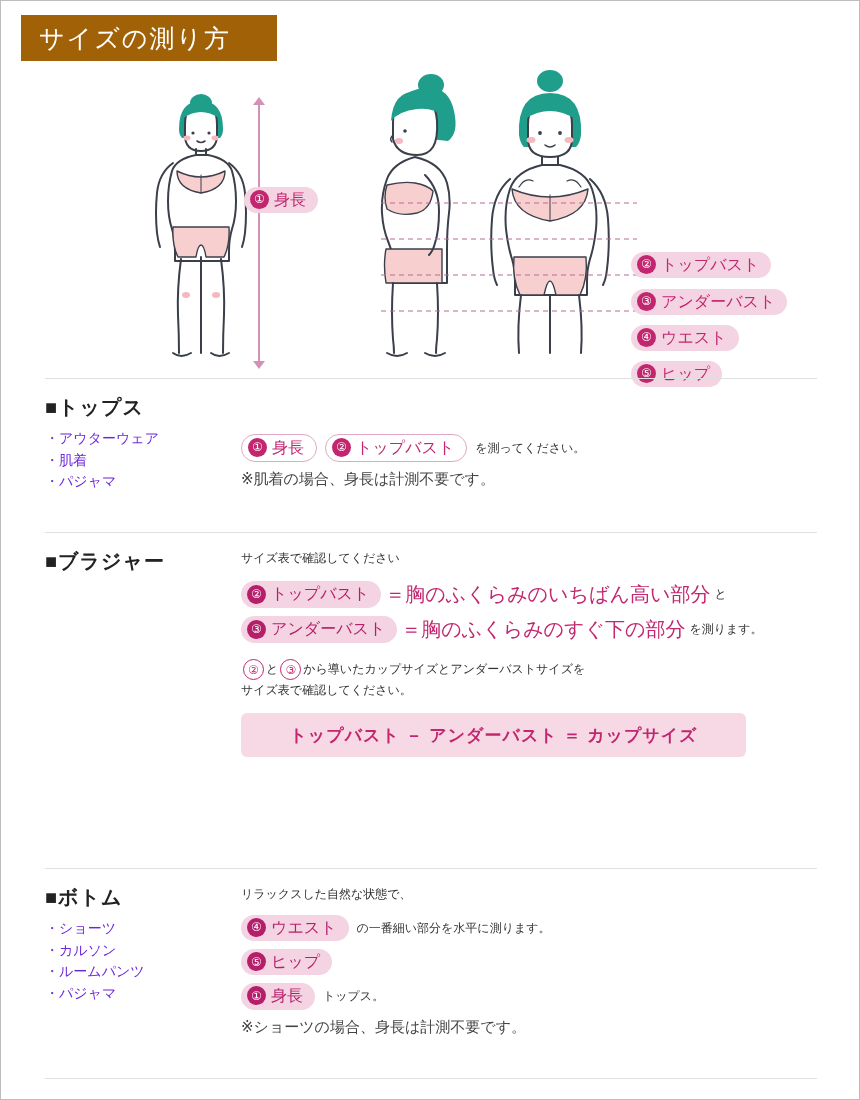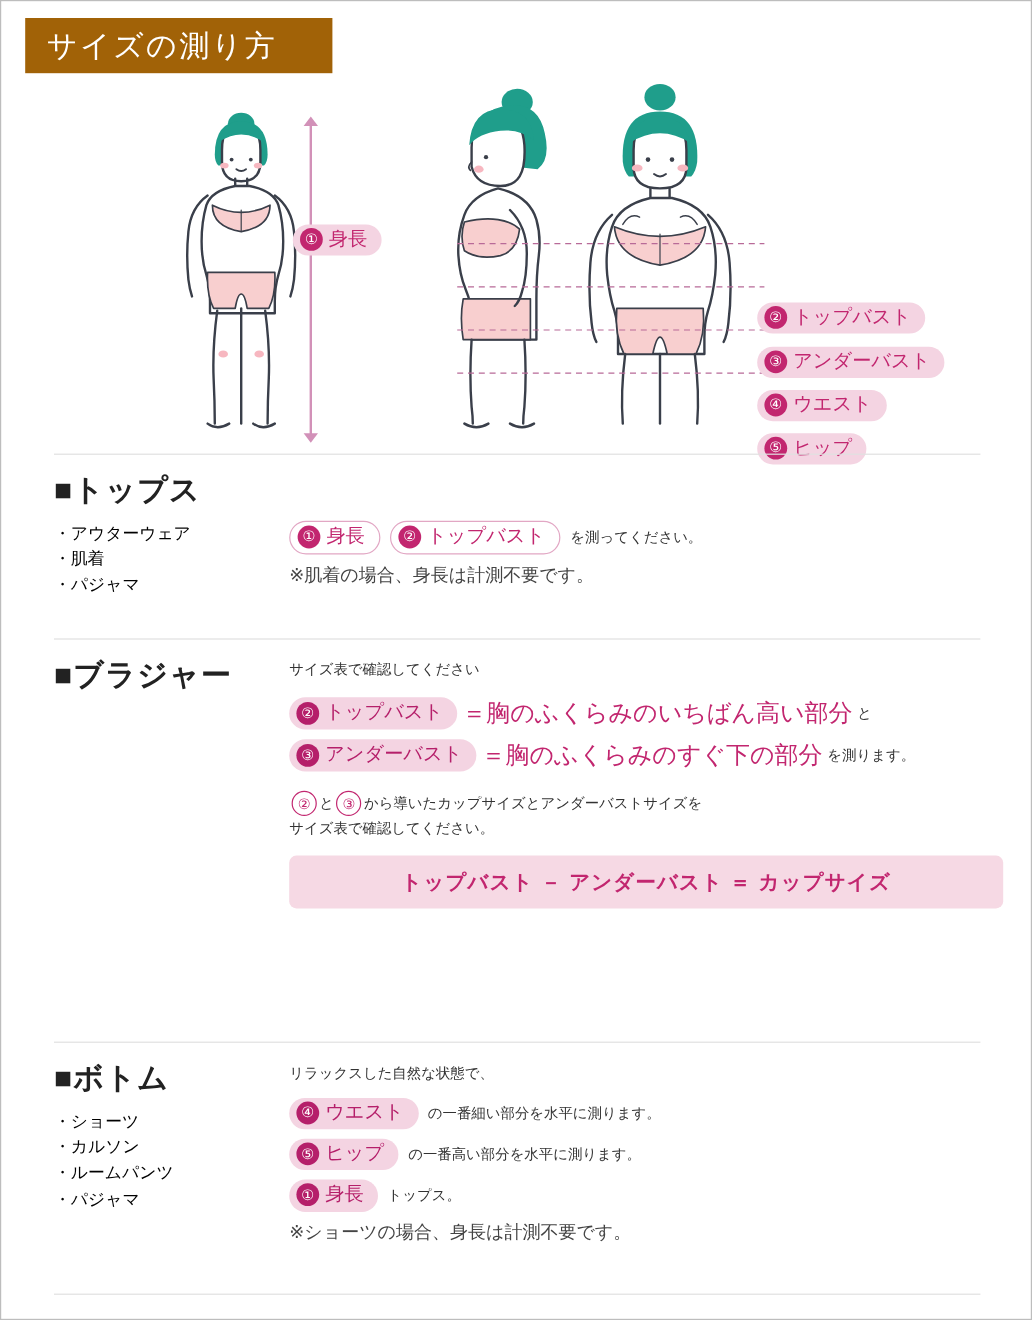--- a/index.html
+++ b/index.html
@@ -74,39 +74,39 @@
     position:absolute;left:44px;width:772px;height:1px;background:#e0e0e0;
   }
   .hr1{top:377px;}
   .hr2{top:531px;}
   .hr3{top:867px;}
   .hr4{top:1077px;}
 
   
   .sec{position:absolute;left:44px;width:780px;}
   .sec-title{
-    font-size:25px;color:#222;font-weight:700;letter-spacing:1px;
+    font-size:20px;color:#222;font-weight:700;letter-spacing:1px;
     line-height:1.1;
   }
   .sec-sub{
-    font-size:14px;color:#000000;line-height:1.55;margin-top:10px;
+    font-size:14px;color:#6d28d9;line-height:1.55;margin-top:10px;
   }
   .sec-left{position:absolute;left:0;top:0;width:190px;}
   .sec-body{position:absolute;left:196px;top:0;width:590px;}
 
   .row{display:flex;align-items:center;flex-wrap:wrap;margin-bottom:8px;}
   .txt{font-size:12px;color:#333;}
   .gap{width:8px;display:inline-block;}
   .pink-txt{color:#c2266f;font-size:20px;text-align:center;}
 
   .note{font-size:15px;color:#444;margin-top:4px;}
 
   .formula{
     margin-top:14px;
-    width:595px;height:44px;
+    width:505px;height:44px;
     background:#f6d9e4;
     border-radius:6px;
     display:flex;align-items:center;justify-content:center;
     color:#c2266f;font-size:17px;font-weight:700;letter-spacing:1px;
   }
 
   .circ{
     display:inline-flex;align-items:center;justify-content:center;
     width:19px;height:19px;border-radius:50%;
     border:1.3px solid #c2266f;color:#c2266f;font-size:12px;
@@ -340,21 +340,20 @@
           <span>ウエスト</span>
         </span>
         <span class="txt" style="margin-left:8px;">の一番細い部分を水平に測ります。</span>
       </div>
 
       <div class="row">
         <span class="pill pill-solid">
           <span class="num">⑤</span>
           <span>ヒップ</span>
         </span>
-        <span class="txt" style="margin-left:8px;">の一番高い部分を水平に測ります。</span>
       </div>
 
       <div class="row">
         <span class="pill pill-solid">
           <span class="num">①</span>
           <span>身長</span>
         </span>
         <span class="txt" style="margin-left:8px;">トップス。</span>
       </div>
 

